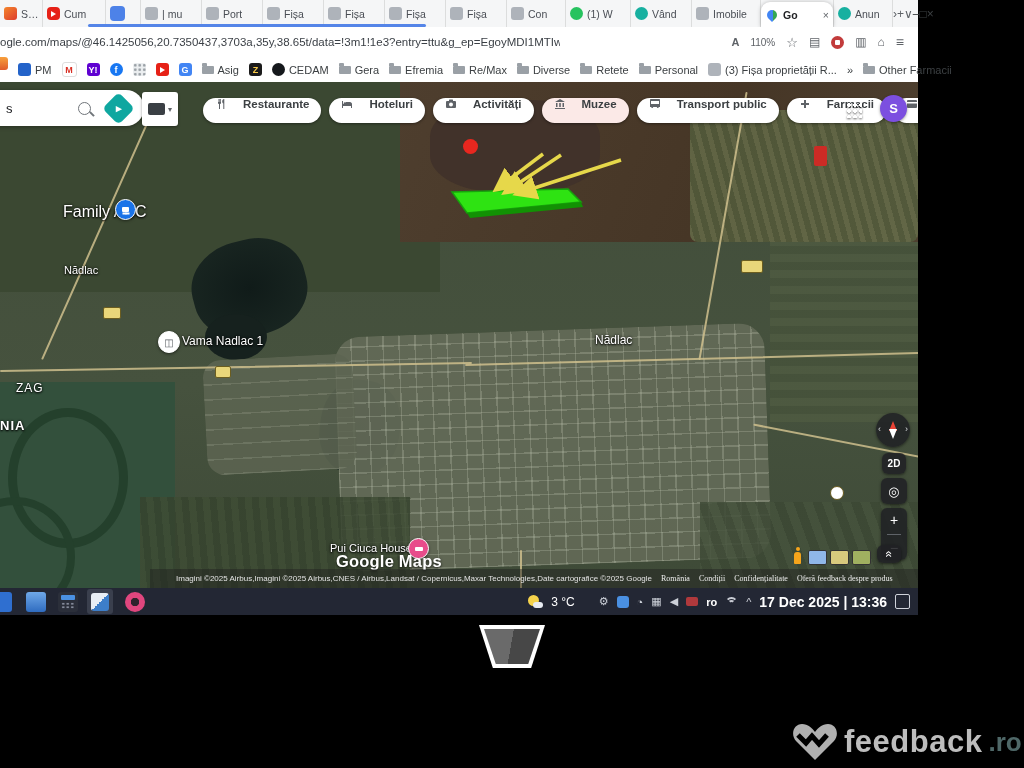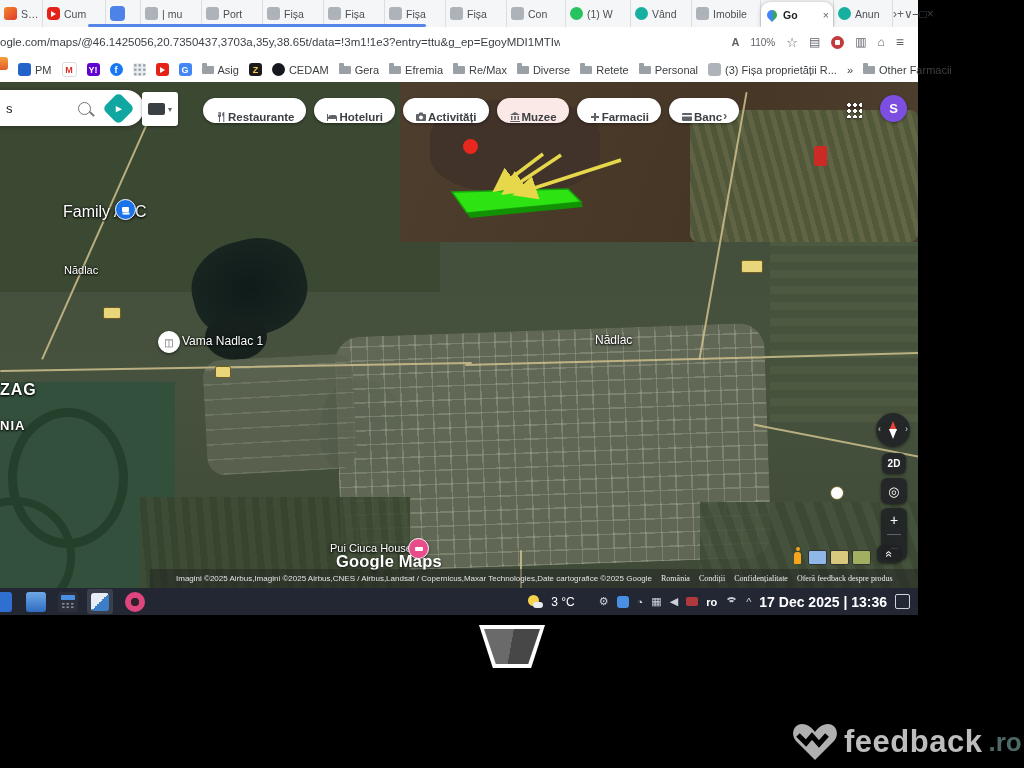--- a/index.html
+++ b/index.html
@@ -64,21 +64,21 @@
   .dirbtn{width:23px;height:23px;background:#0fa7a0;transform:rotate(45deg);border-radius:5px;flex:none;
           display:flex;align-items:center;justify-content:center;}
   .dirbtn span{transform:rotate(-45deg);color:#fff;font-size:11px;font-weight:bold;}
   .layerbtn{position:absolute;left:142px;top:10px;width:36px;height:34px;background:#fff;border-radius:3px;
             z-index:6;box-shadow:0 1px 3px rgba(0,0,0,.4);display:flex;align-items:center;justify-content:center;gap:3px;}
   .layerbtn .rect{width:17px;height:12px;background:#3a3f44;border-radius:2px;}
   .layerbtn .caret{font-size:8px;color:#5f6368;}
 
   .chips{position:absolute;left:203px;top:16px;display:flex;gap:8px;z-index:6;}
   .chip{height:25px;border-radius:13px;background:#fff;box-shadow:0 1px 3px rgba(0,0,0,.4);
-        display:flex;align-items:flex-end;gap:1px;padding:0 12px;font-size:11.5px;color:#3c4043;
+        display:flex;align-items:flex-start;gap:16px;padding:0 12px;font-size:11.5px;color:#3c4043;
         font-weight:bold;white-space:nowrap;}
   .chip.pink{background:#fbe9e7;}
   .chip svg{flex:none;}
   .gridicon{position:absolute;left:846px;top:20px;width:16px;height:16px;z-index:6;
             background:radial-gradient(#fff 1.7px,transparent 2px) 0 0/6px 6px;filter:drop-shadow(0 1px 1px rgba(0,0,0,.6));}
   .avatar{position:absolute;left:880px;top:13px;width:27px;height:27px;border-radius:50%;background:#7c4fe0;
           z-index:6;color:#fff;font-size:13px;font-weight:bold;display:flex;align-items:center;justify-content:center;
           box-shadow:0 1px 3px rgba(0,0,0,.4);}
 
   .annot-text{position:absolute;left:481px;top:55px;z-index:4;font-size:17.5px;font-weight:800;
@@ -325,21 +325,21 @@
       <span class="lbl" style="left:63px;top:121px;font-size:16px">Family ABC</span>
       <div class="pin" style="left:115px;top:117px;width:19px;height:19px;background:#1a73e8">
         <span style="width:7px;height:5px;background:#fff;border-radius:1px;box-shadow:2px 4px 0 -1.5px #fff,-1px 4px 0 -1.5px #fff"></span>
       </div>
       <span class="lbl" style="left:64px;top:182px;font-size:11px">Nădlac</span>
       <div class="pin" style="left:158px;top:249px;width:20px;height:20px;background:#fff">
         <span style="color:#5f6368;font-size:10px">◫</span>
       </div>
       <span class="lbl" style="left:182px;top:252px;font-size:12px">Vama Nadlac 1</span>
       <span class="lbl" style="left:595px;top:251px;font-size:12px">Nădlac</span>
-      <span class="lbl" style="left:0;top:299px;font-size:16px;font-weight:bold;letter-spacing:1px">ZAG</span>
+      <span class="lbl" style="left:16px;top:299px;font-size:12px;font-weight:normal;letter-spacing:1px">ZAG</span>
       <span class="lbl" style="left:0;top:336px;font-size:13px;font-weight:bold;letter-spacing:1px">NIA</span>
       <span class="lbl" style="left:330px;top:460px;font-size:11px">Pui Ciuca House</span>
       <div class="pin" style="left:408px;top:456px;width:19px;height:19px;background:#e84c8b">
         <span style="width:8px;height:4px;background:#fff;border-radius:1px"></span>
       </div>
       <span class="gm-watermark">Google Maps</span>
 
       <div class="annot-dot"></div>
       <svg width="240" height="64" viewBox="0 0 240 64" style="position:absolute;left:440px;top:84px;z-index:4;overflow:visible">
         <defs>
@@ -385,20 +385,26 @@
               <rect x="4" y="1.5" width="4" height="2" rx=".5" fill="#5f6368"></rect>
               <circle cx="6" cy="6.5" r="2" fill="#fff"></circle>
             </svg>
           <span>Activități</span>
         </div>
         <div class="chip pink">
           <svg width="12" height="12" viewBox="0 0 12 12">
               <path fill="#5f6368" d="M6 1 1 4h10zM2 5h1.5v4H2zm3.2 0h1.6v4H5.2zm3.3 0H10v4H8.5zM1 10h10v1H1z"></path>
             </svg>
           <span>Muzee</span>
+        </div>
+        <div class="chip">
+          <svg width="12" height="12" viewBox="0 0 12 12">
+              <path fill="#5f6368" d="M2 1h8c.6 0 1 .4 1 1v7h-1.2a1 1 0 0 1-2 0H4.2a1 1 0 0 1-2 0H1V2c0-.6.4-1 1-1zm0 2v3h8V3z"></path>
+            </svg>
+          <span>Transport public</span>
         </div>
         <div class="chip">
           <svg width="12" height="12" viewBox="0 0 12 12">
               <path fill="#5f6368" d="M5 2h2v3h3v2H7v3H5V7H2V5h3z"></path>
             </svg>
           <span>Farmacii</span>
         </div>
         <div class="chip">
           <svg width="12" height="12" viewBox="0 0 12 12">
               <rect x="1" y="2" width="10" height="8" rx="1" fill="#5f6368"></rect>

